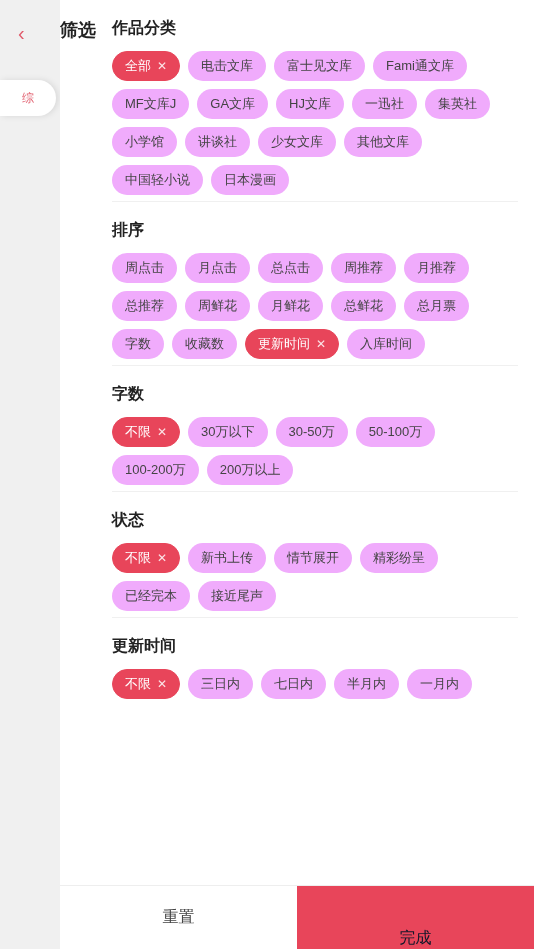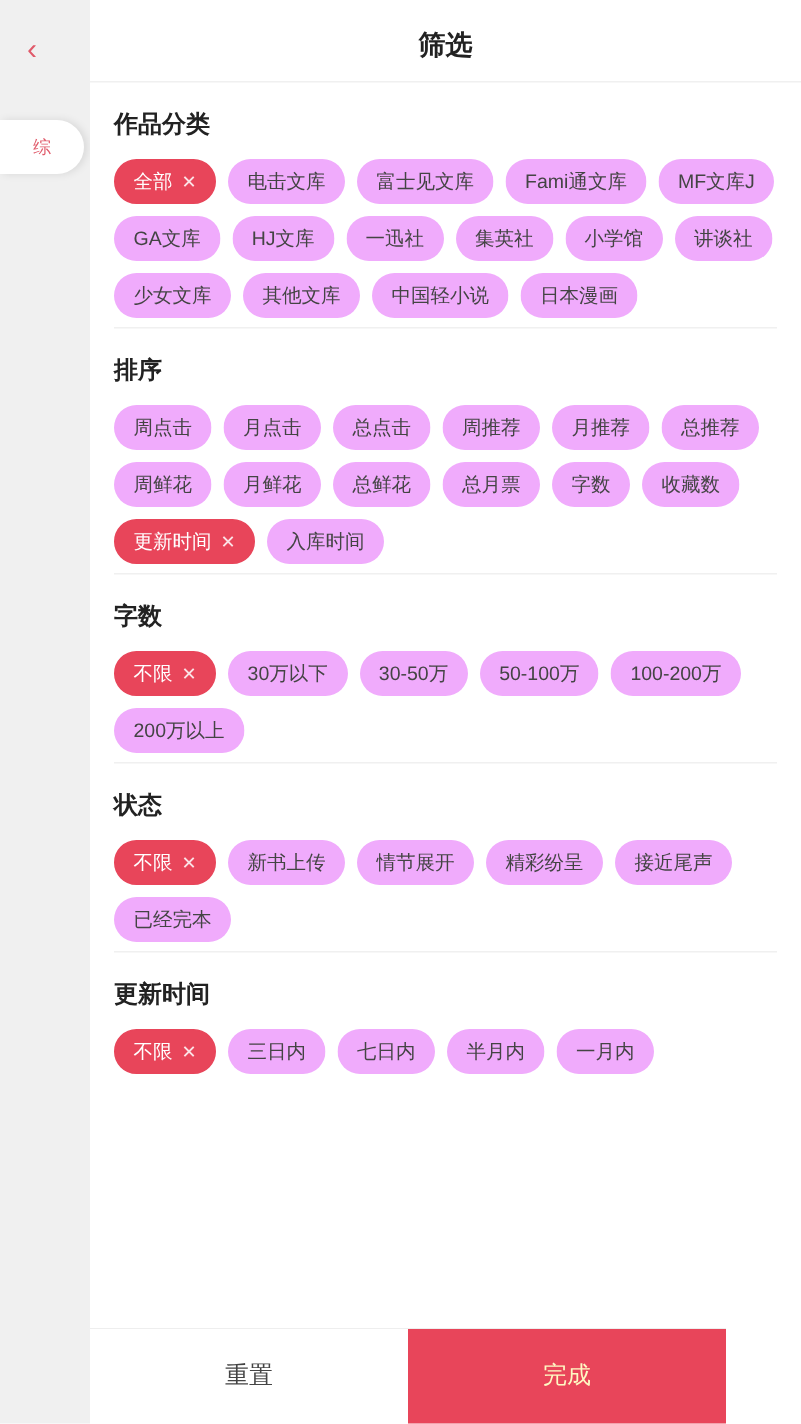--- a/index.html
+++ b/index.html
@@ -34,21 +34,20 @@
       font-size: 20px;
       color: #e05a6a;
       cursor: pointer;
     }
 
     
     .main-panel {
       flex: 1;
       background: #fff;
       display: flex;
-      flex-direction: column;
       min-height: 949px;
     }
 
     
     .header {
       padding: 18px 0 12px 0;
       text-align: center;
       font-size: 18px;
       font-weight: 600;
       color: #222;
@@ -117,21 +116,21 @@
       height: 1px;
       background: #f0f0f0;
       margin: 6px 0;
     }
 
     
     .footer {
       position: fixed;
       bottom: 0;
       left: 60px;
-      width: 424px;
+      width: 474px;
       height: 64px;
       display: flex;
       border-top: 1px solid #eee;
       background: #fff;
       z-index: 100;
     }
 
     .footer-reset {
       flex: 1;
       display: flex;
@@ -141,24 +140,24 @@
       color: #444;
       background: #fff;
       cursor: pointer;
       border: none;
       outline: none;
     }
 
     .footer-confirm {
       flex: 1;
       display: flex;
-      align-items: center;
+      align-items: flex-end;
       justify-content: center;
       font-size: 16px;
-      color: #fef9c3;
+      color: #0f172a;
       background: #e8455a;
       cursor: pointer;
       border: none;
       outline: none;
     }
 
     
     .sidebar-tab {
       position: absolute;
       top: 80px;
@@ -337,24 +336,24 @@
           <div class="tag">
               <span>新书上传</span>
             </div>
           <div class="tag">
               <span>情节展开</span>
             </div>
           <div class="tag">
               <span>精彩纷呈</span>
             </div>
           <div class="tag">
+              <span>已经完本</span>
+            </div>
+          <div class="tag">
               <span>接近尾声</span>
-            </div>
-          <div class="tag">
-              <span>已经完本</span>
             </div>
         </div>
       </div>
 
       <div class="section-divider"></div>
 
       <div class="section">
         <div class="section-title">更新时间</div>
         <div class="tags-row">
           <div class="tag active">

